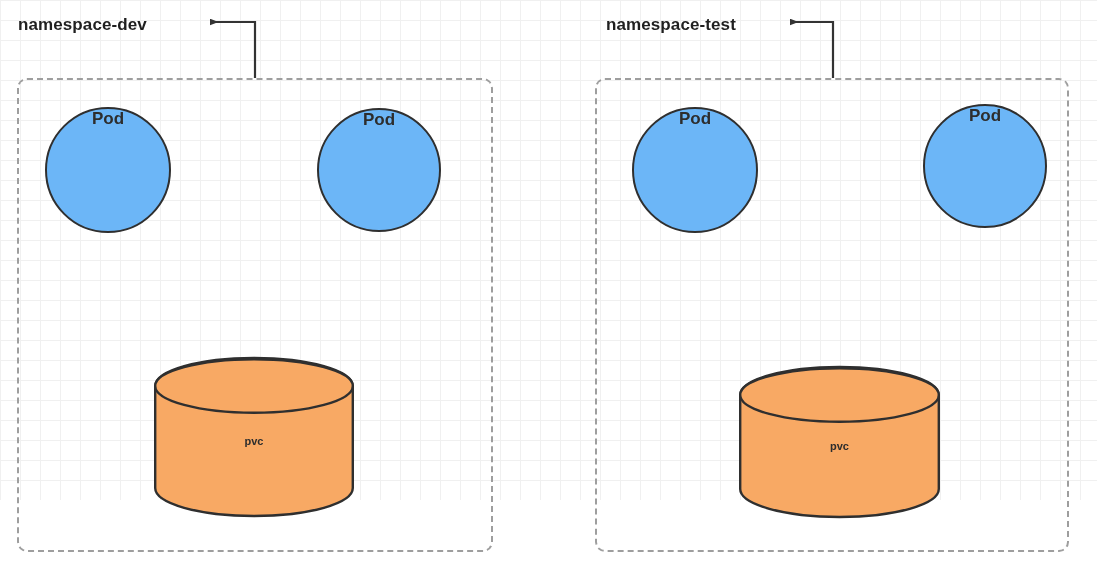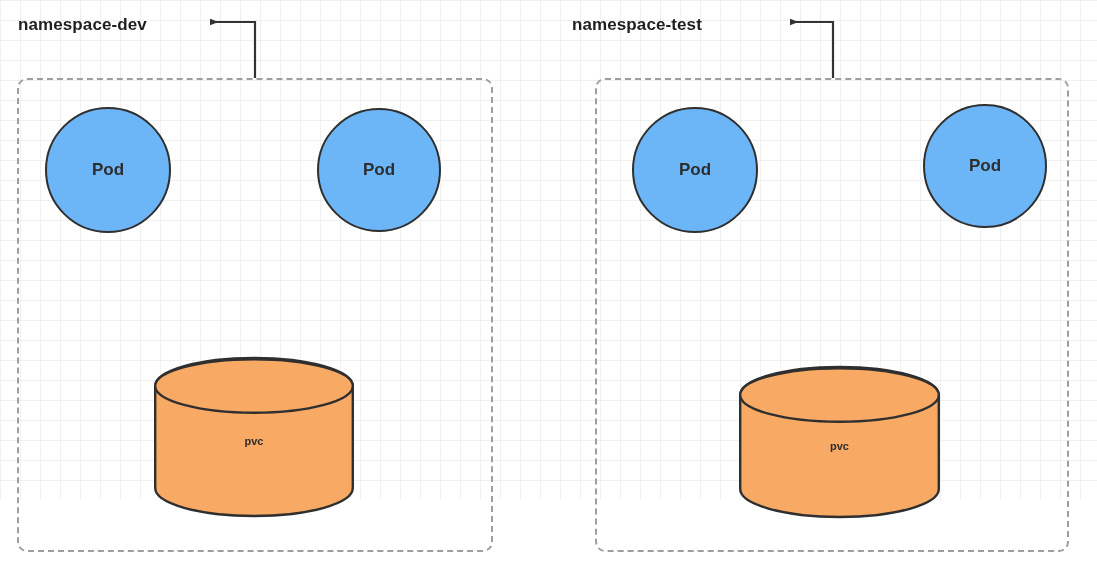--- a/index.html
+++ b/index.html
@@ -51,21 +51,21 @@
     box-sizing: border-box;
   }
 
   .pod {
     position: absolute;
     border-radius: 50%;
     background: #6cb6f7;
     border: 2px solid #2f2f2f;
     box-sizing: border-box;
     display: flex;
-    align-items: center;
+    align-items: flex-start;
     justify-content: center;
   }
   .pod .pod-text {
     font-size: 17px;
     font-weight: bold;
     color: #2d2d2d;
     user-select: none;
   }
 
   .cylinder {
@@ -113,21 +113,21 @@
   </div>
 
   <div class="cylinder" id="pvc-dev" style="left: 154px; top: 358px; width: 200px; height: 158px;">
     <svg id="pvc-dev-svg" width="200" height="158" viewBox="0 0 200 158">
         <path d="M 1.2,28 L 1.2,130 A 98.8,28 0 0 0 198.8,130 L 198.8,28 A 98.8,28 0 0 0 1.2,28 Z" fill="#f8a964" stroke="#2f2f2f" stroke-width="2.4" stroke-linejoin="round"></path>
         <ellipse cx="100" cy="28" rx="98.8" ry="26.8" fill="#f8a964" stroke="#2f2f2f" stroke-width="2.4"></ellipse>
       </svg>
     <div class="cyl-label" id="pvc-dev-label" style="top: 77px; color: rgb(45, 45, 45);">pvc</div>
   </div>
 
-  <div class="ns-label" id="label-test" style="left: 572px; top: 16px; color: rgb(31, 31, 31);">namespace-test</div>
+  <div class="ns-label" id="label-test" style="left: 606px; top: 16px; color: rgb(31, 31, 31);">namespace-test</div>
 
   <div class="ns-box" id="box-test" style="left: 595px; top: 78px; width: 474px; height: 474px; border-color: rgb(158, 158, 158);"></div>
 
   <div class="pod" id="pod-test-0" style="left: 632px; top: 107px; width: 126px; height: 126px; background: rgb(108, 182, 247); border-color: rgb(47, 47, 47);">
     <span class="pod-text" style="color: rgb(45, 45, 45);">Pod</span>
   </div>
 
   <div class="pod" id="pod-test-1" style="left: 923px; top: 104px; width: 124px; height: 124px; background: rgb(108, 182, 247); border-color: rgb(47, 47, 47);">
     <span class="pod-text" style="color: rgb(45, 45, 45);">Pod</span>
   </div>

